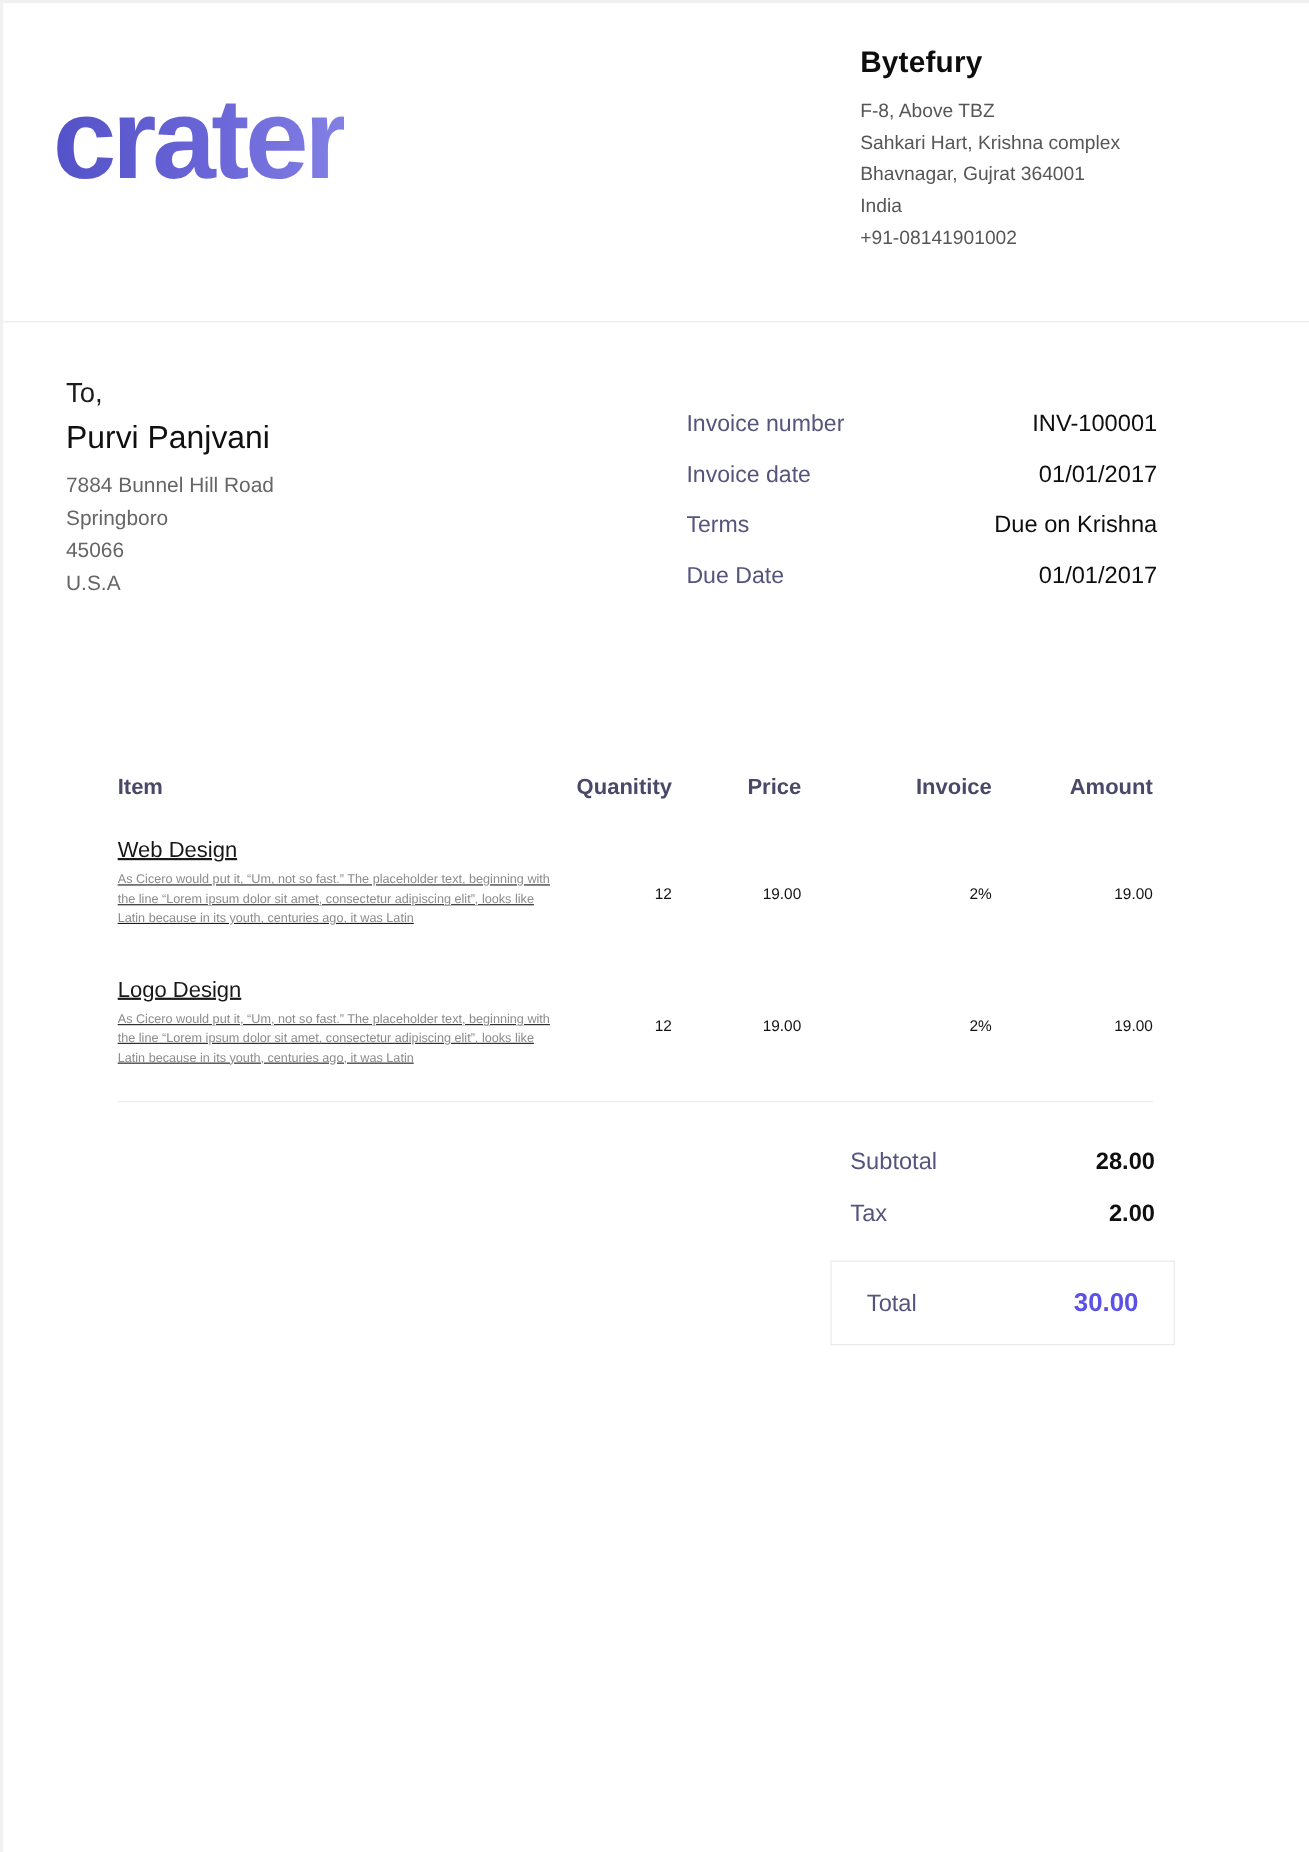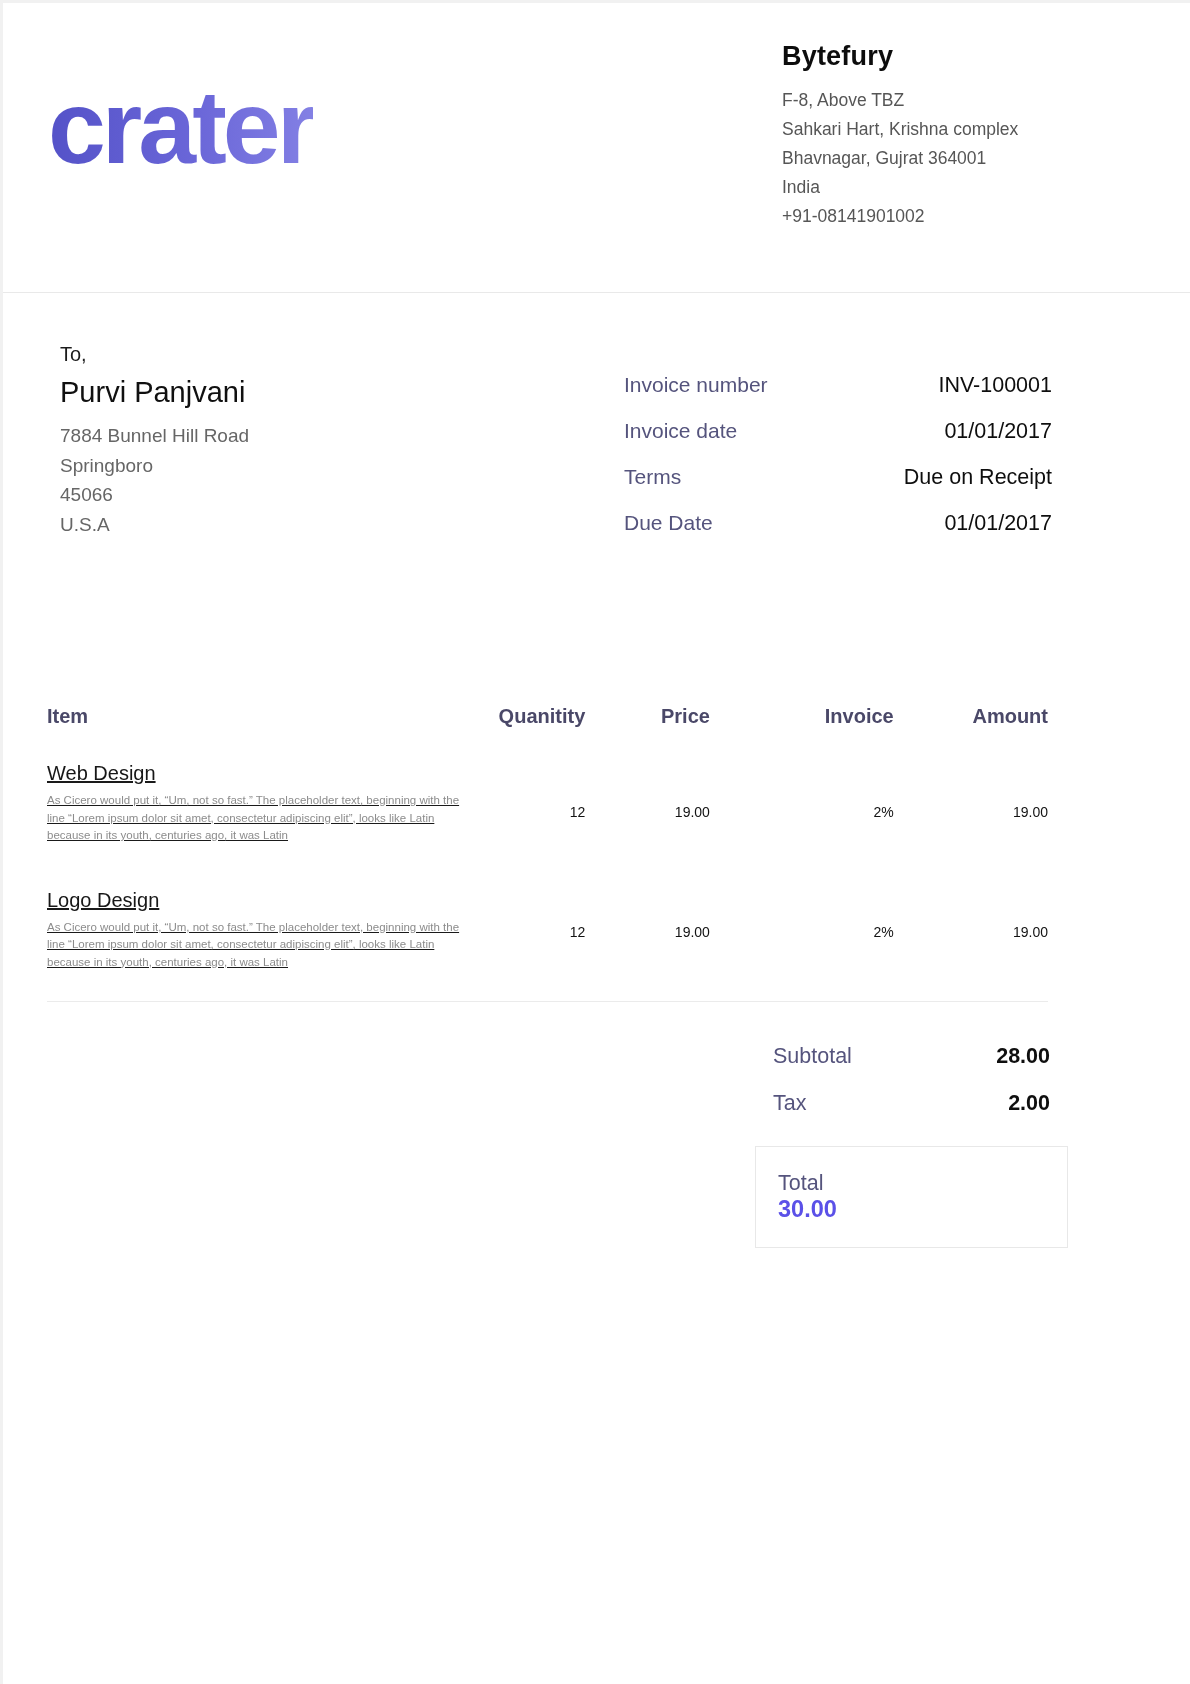--- a/index.html
+++ b/index.html
@@ -47,36 +47,36 @@
     margin-bottom: 14px;
   }
   .company-address { font-size: 17.5px; color: #565656; line-height: 29px; }
 
   
   .addresses {
     display: flex;
     justify-content: space-between;
     padding: 50px 138px 0 57px;
   }
-  .billto-label { font-size: 20px; color: #1c1c1c; margin-bottom: 10px; }
+  .billto-label { font-size: 25px; color: #1c1c1c; margin-bottom: 10px; }
   .billto-name { font-size: 29px; font-weight: 500; color: #101010; margin-bottom: 12px; }
   .billto-address { font-size: 19px; color: #666666; line-height: 29.5px; }
 
   .meta { width: 428px; padding-top: 30px; }
   .meta-row {
     display: flex;
     justify-content: space-between;
     align-items: baseline;
     margin-bottom: 21px;
   }
   .meta-label { font-size: 21px; color: #55547d; }
   .meta-value { font-size: 21.5px; font-weight: 500; color: #0e0e0e; }
 
   
-  .items-wrap { padding: 148px 142px 0 44px; }
+  .items-wrap { padding: 148px 142px 0 104px; }
   table.items { width: 100%; border-collapse: collapse; border-bottom: 1px solid #ebebeb; }
   table.items th {
     font-size: 20px;
     font-weight: 700;
     color: #4a4868;
     padding-bottom: 34px;
     white-space: nowrap;
   }
   th.col-item { text-align: left; width: 420px; }
   th.col-qty { text-align: right; width: 107px; }
@@ -114,26 +114,25 @@
     justify-content: space-between;
     align-items: flex-start;
     padding: 0 18px;
     margin-bottom: 22px;
   }
   .totals-label { font-size: 21.5px; color: #55547d; }
   .totals-value { font-size: 21.5px; font-weight: 700; color: #0f0f0f; }
   .total-box {
     width: 313px;
     border: 1px solid #e8e8e8;
-    padding: 24px 22px;
+    padding: 24px 32px;
     margin-top: 8px;
     display: flex;
     justify-content: space-between;
     align-items: baseline;
-    flex-direction: column;
   }
   .total-box .grand-total-value { font-size: 23.5px; font-weight: 700; color: #5b51e8; }
 </style>
 </head>
 <body>
 
 <div class="page">
 
   <div class="header">
     <div class="logo">crater</div>
@@ -165,21 +164,21 @@
       <div class="meta-row">
         <span class="meta-label">Invoice number</span>
         <span class="meta-value">INV-100001</span>
       </div>
       <div class="meta-row">
         <span class="meta-label">Invoice date</span>
         <span class="meta-value">01/01/2017</span>
       </div>
       <div class="meta-row">
         <span class="meta-label">Terms</span>
-        <span class="meta-value">Due on Receipt</span>
+        <span class="meta-value">Due on Krishna</span>
       </div>
       <div class="meta-row">
         <span class="meta-label">Due Date</span>
         <span class="meta-value">01/01/2017</span>
       </div>
     </div>
   </div>
 
   <div class="items-wrap">
     <table class="items">

